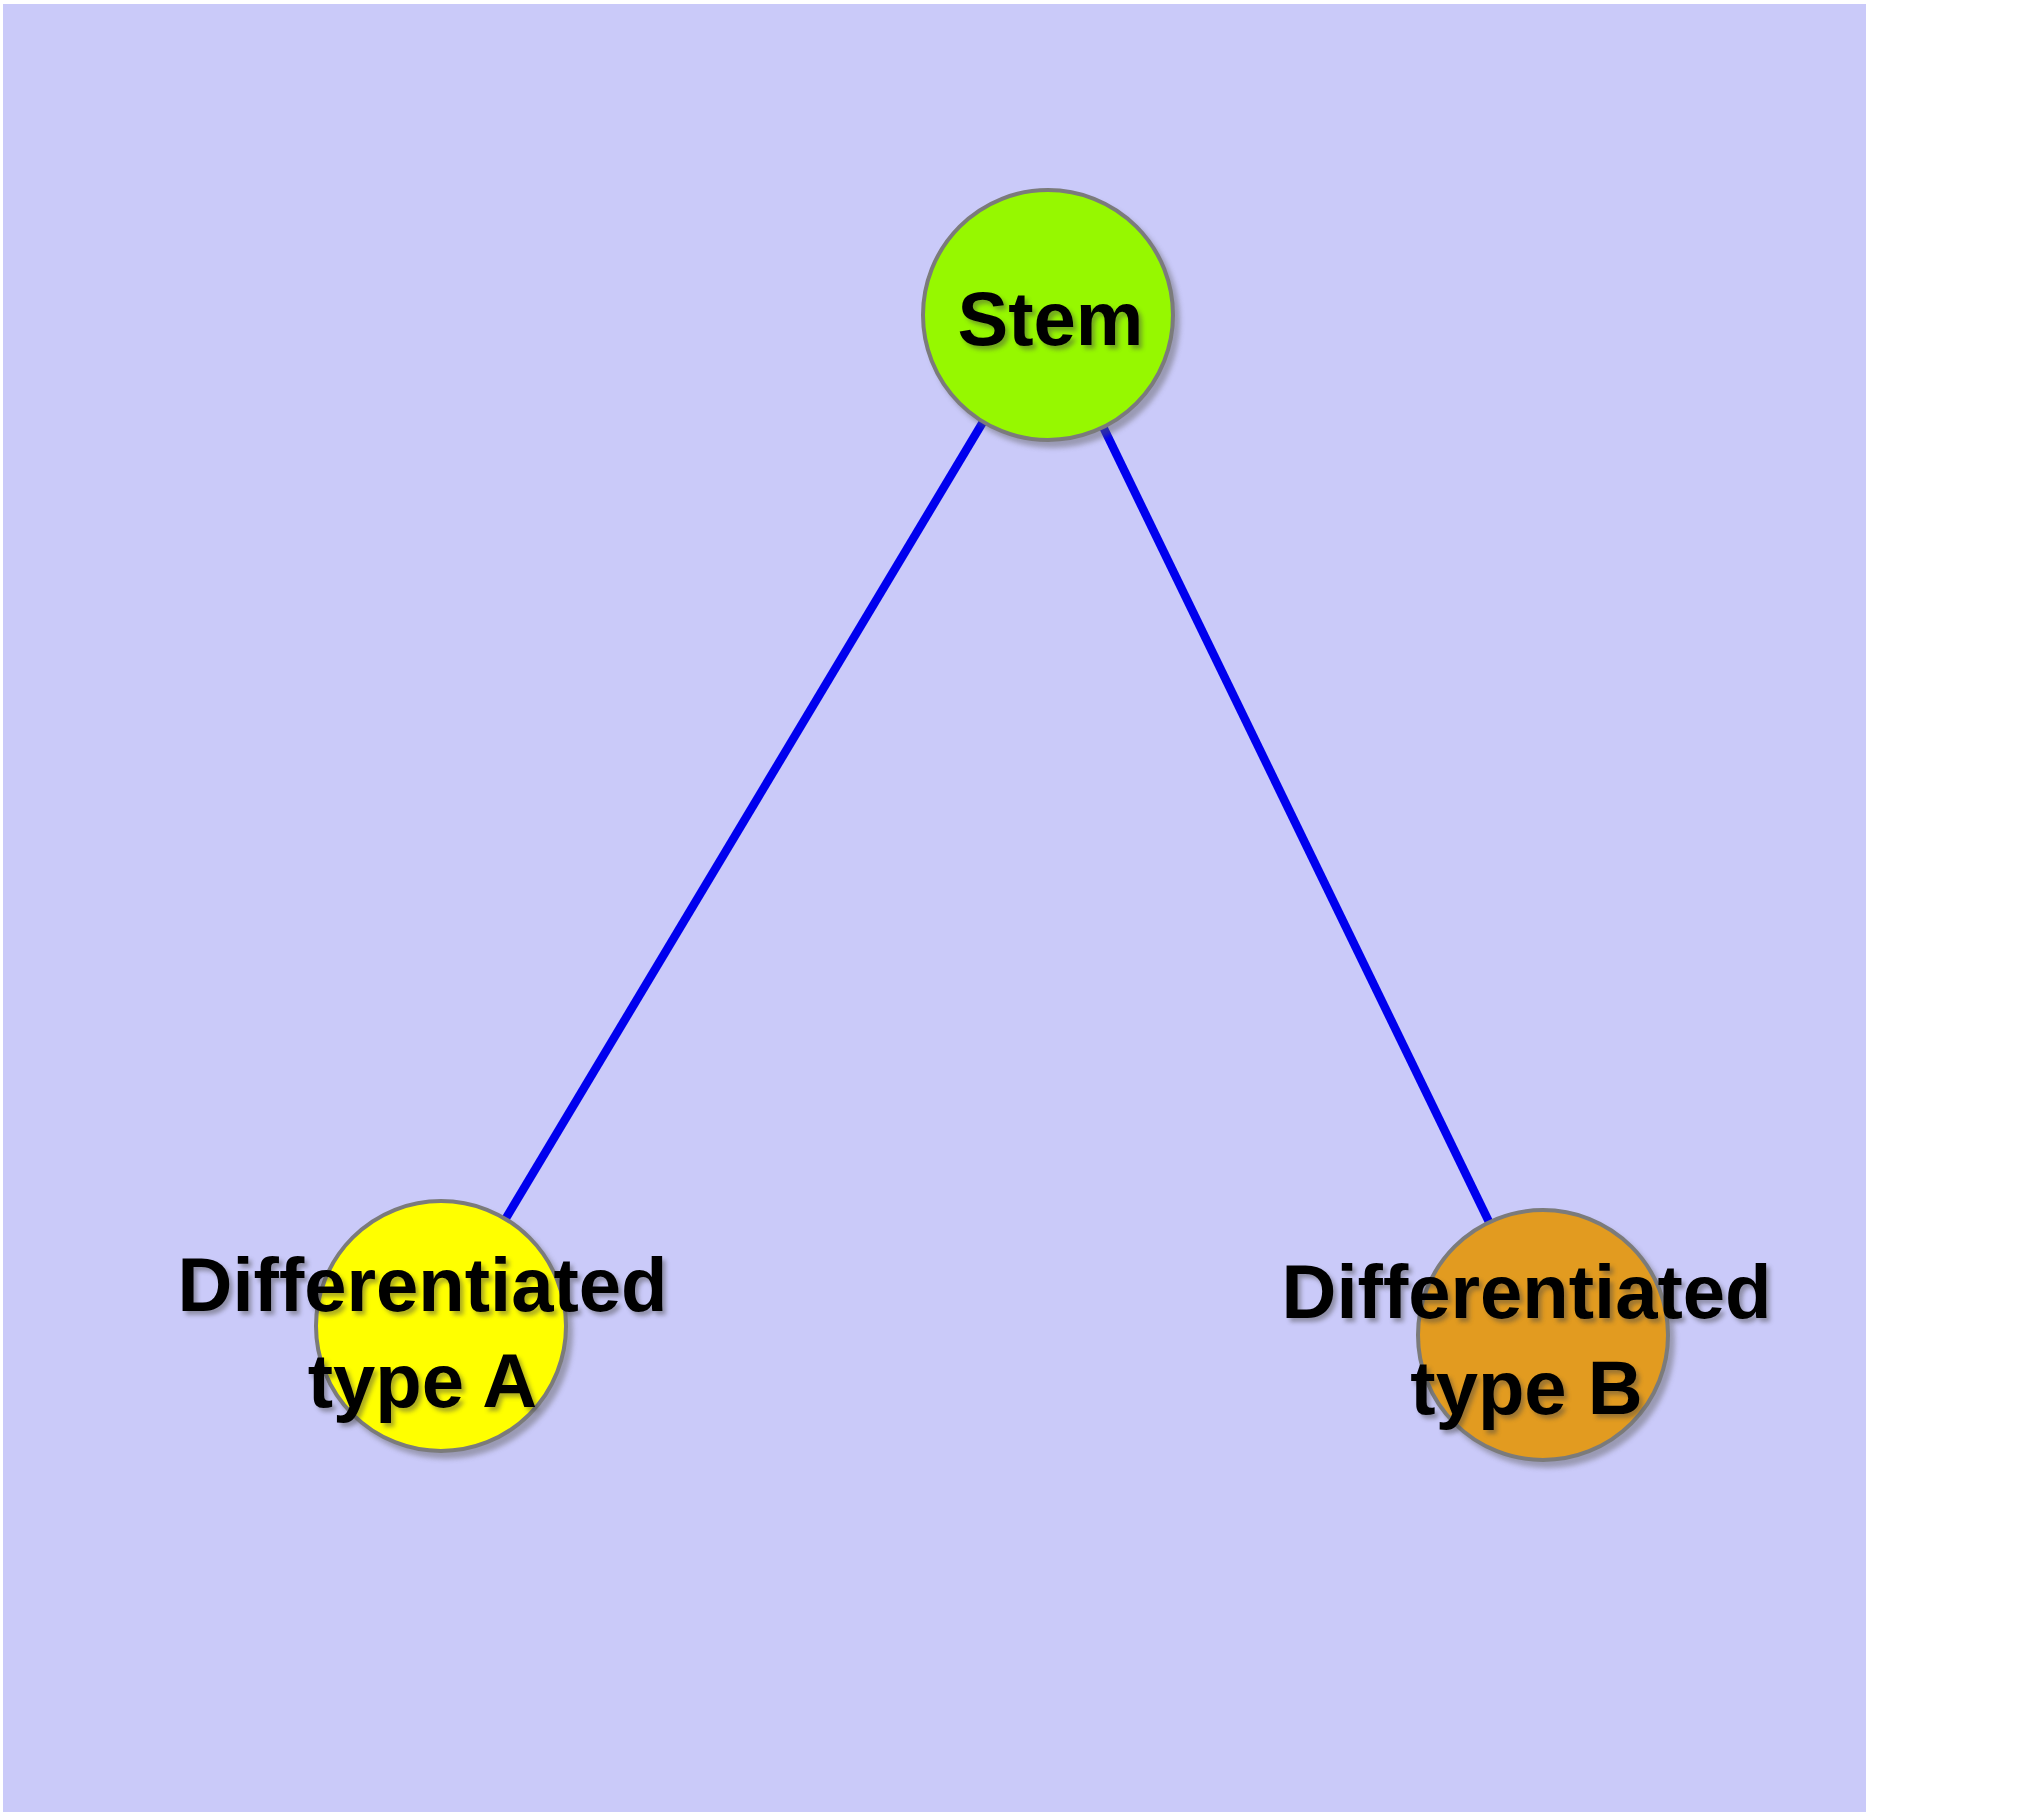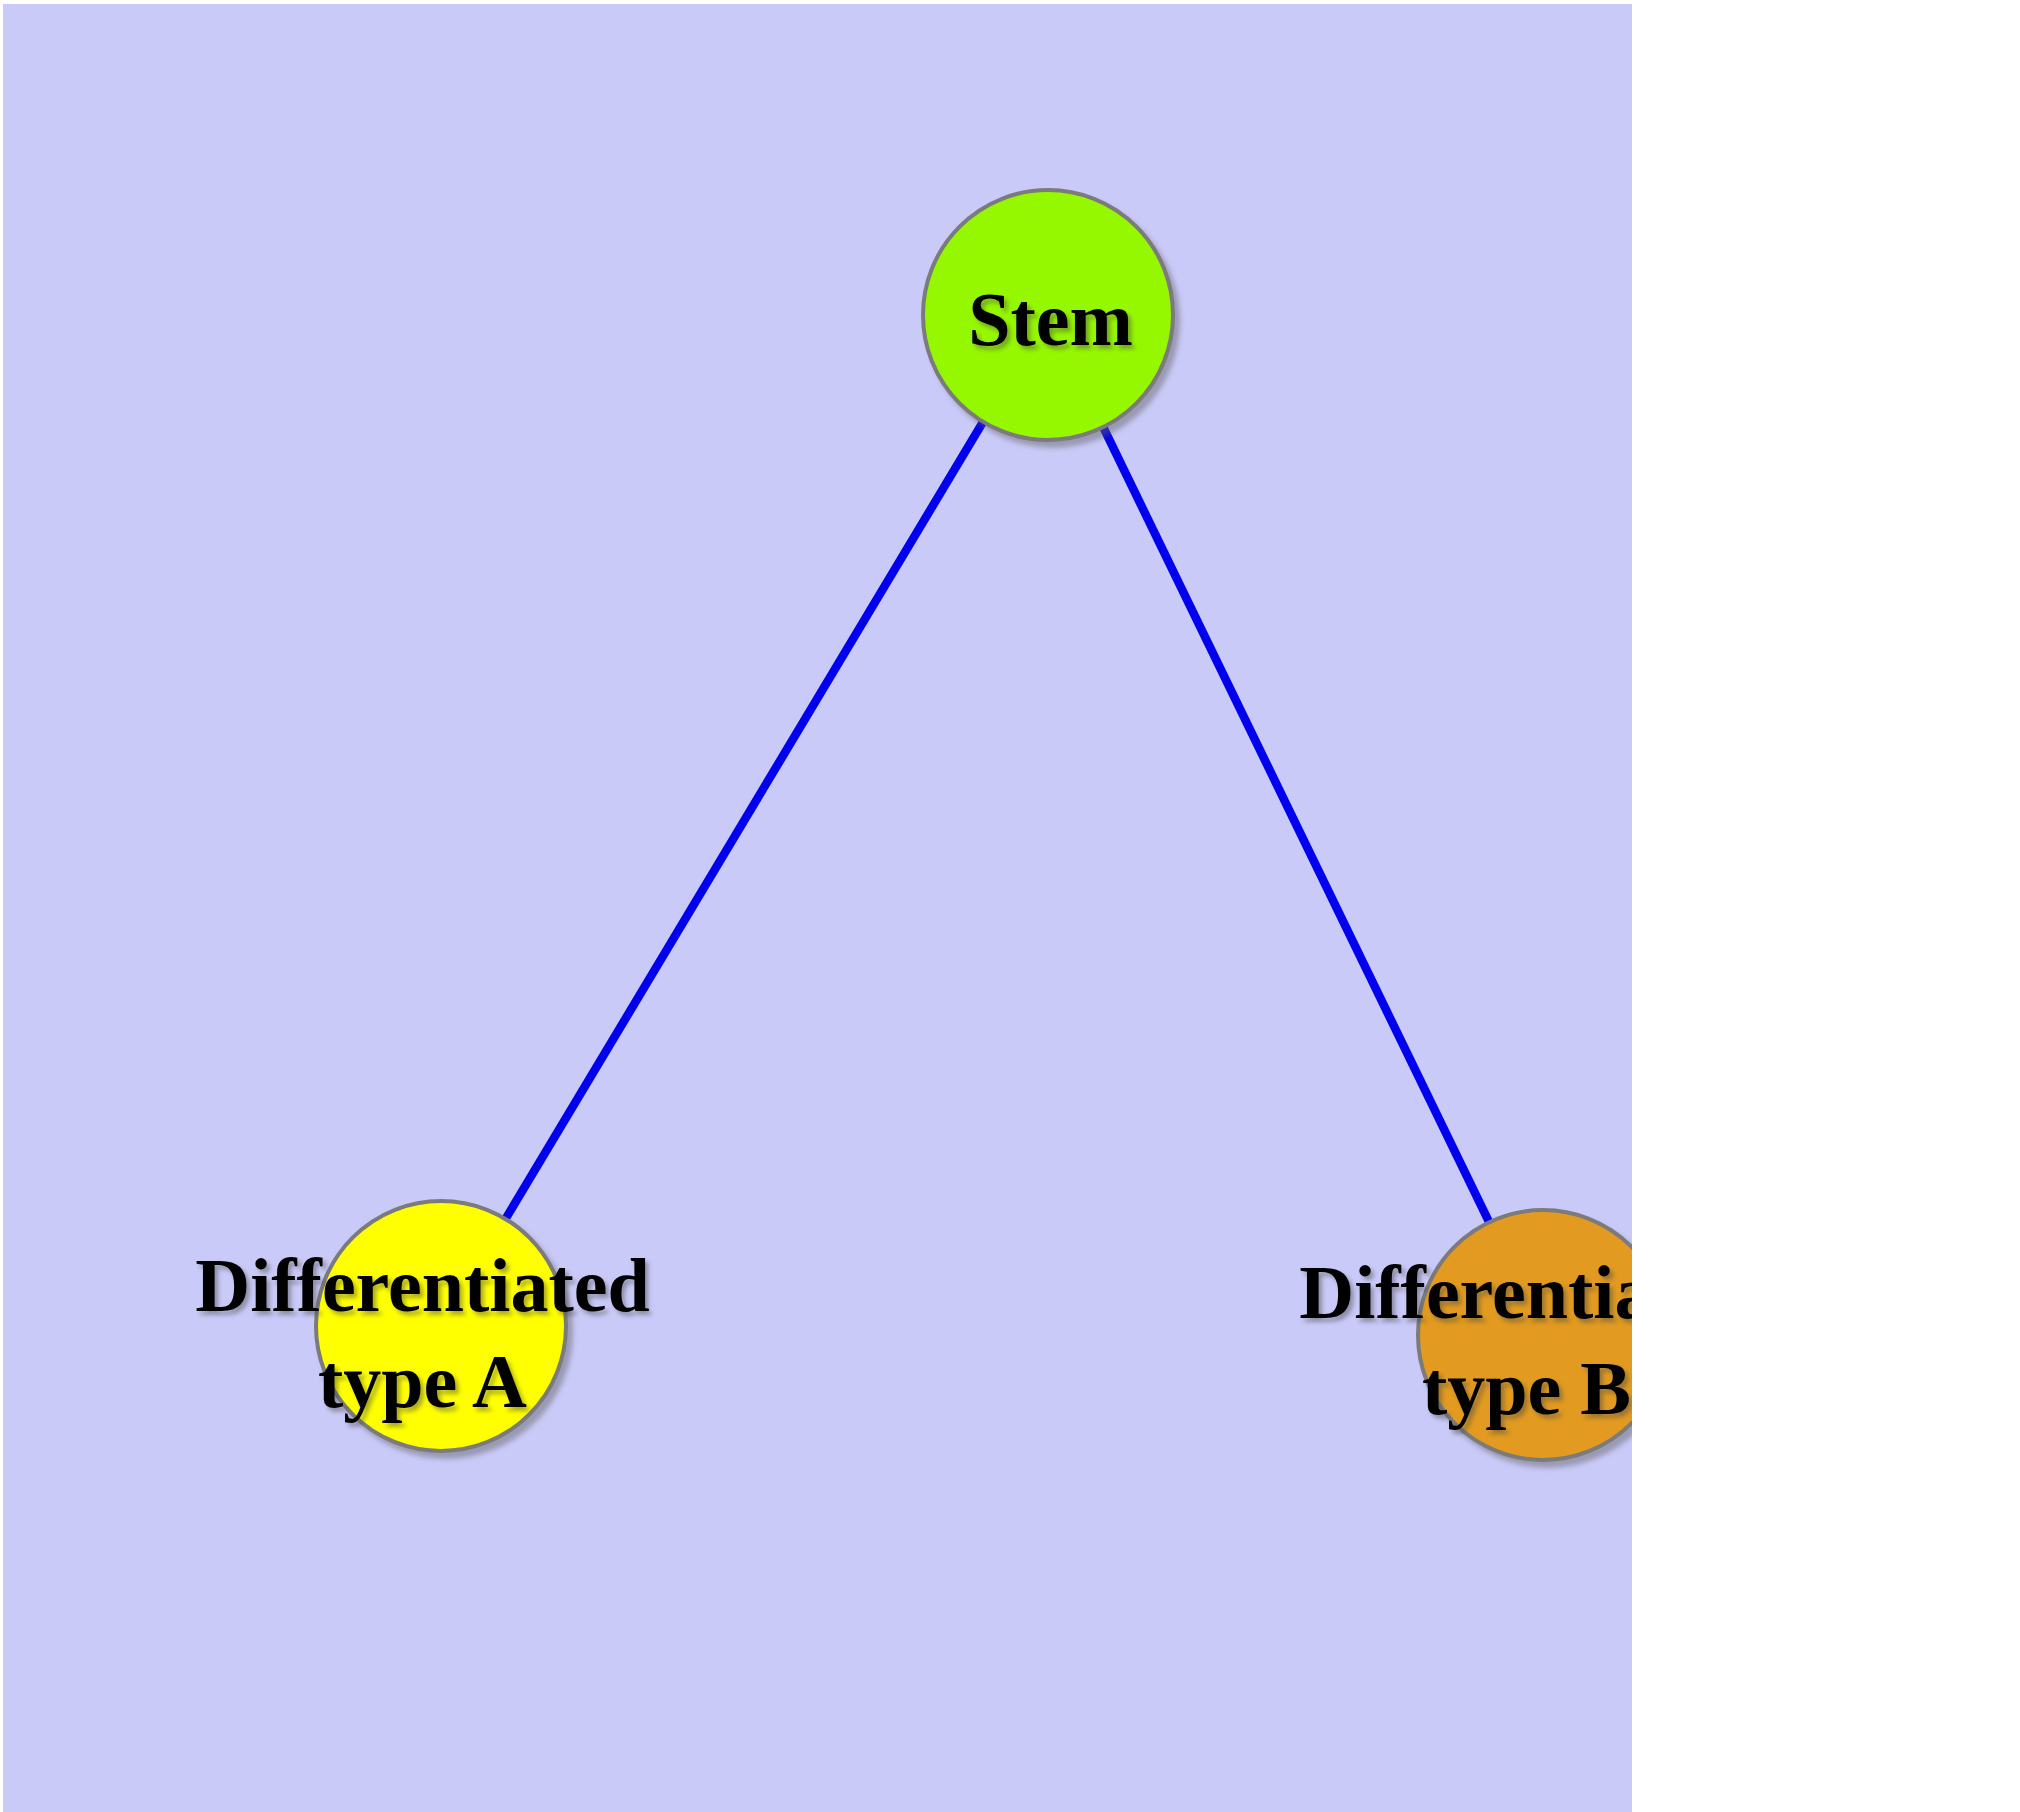--- a/index.html
+++ b/index.html
@@ -5,25 +5,24 @@
   html, body {
     margin: 0;
     padding: 0;
     width: 2021px;
     height: 1812px;
     background: #ffffff;
     font-family: "Liberation Sans", "DejaVu Sans", sans-serif;
   }
   .page {
     position: relative;
-    width: 1632px;
+    width: 1866px;
     height: 1812px;
     overflow: hidden;
     background: #ffffff;
-    font-family: Liberation Serif, serif;
   }
   
   .canvas {
     position: absolute;
     top: 4.2px;
     left: 2.5px;
     right: 0;
     bottom: 0;
     background: #CACAF9;
   }

